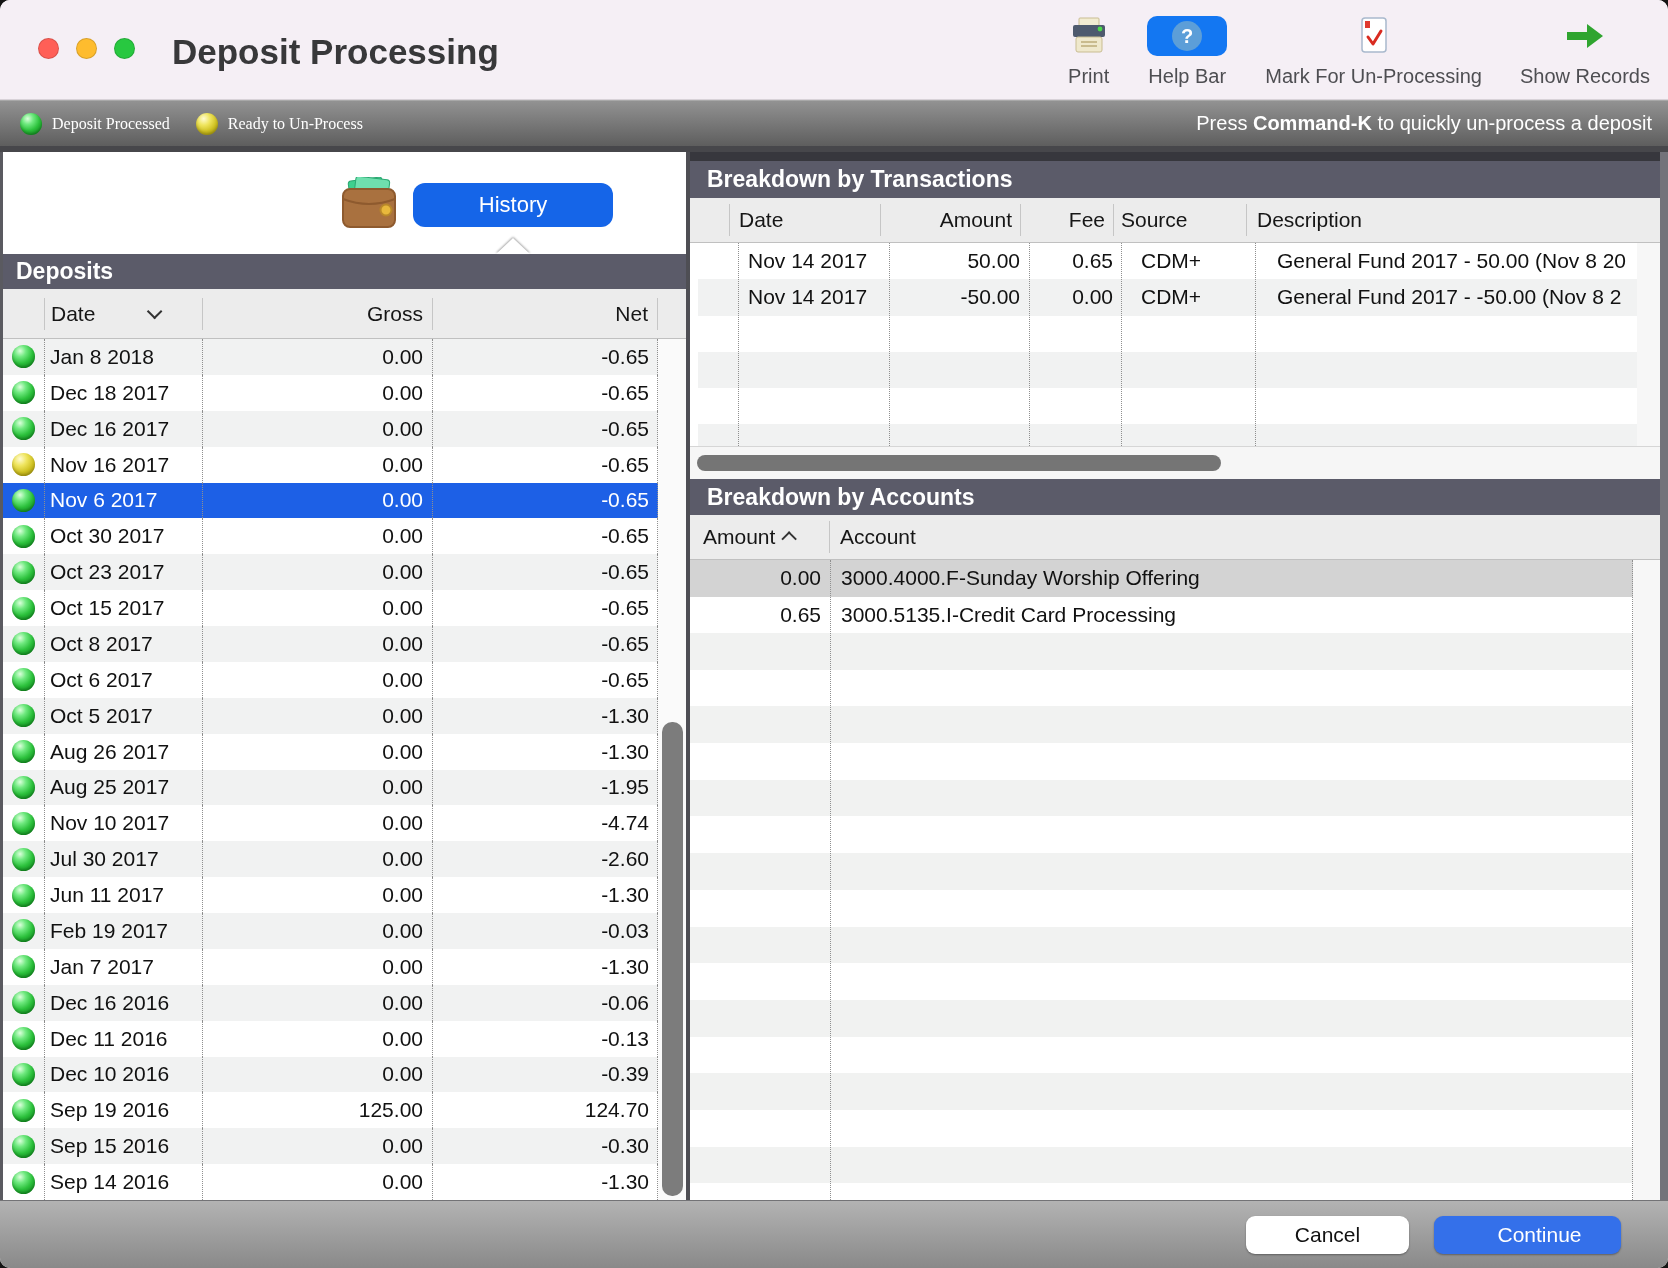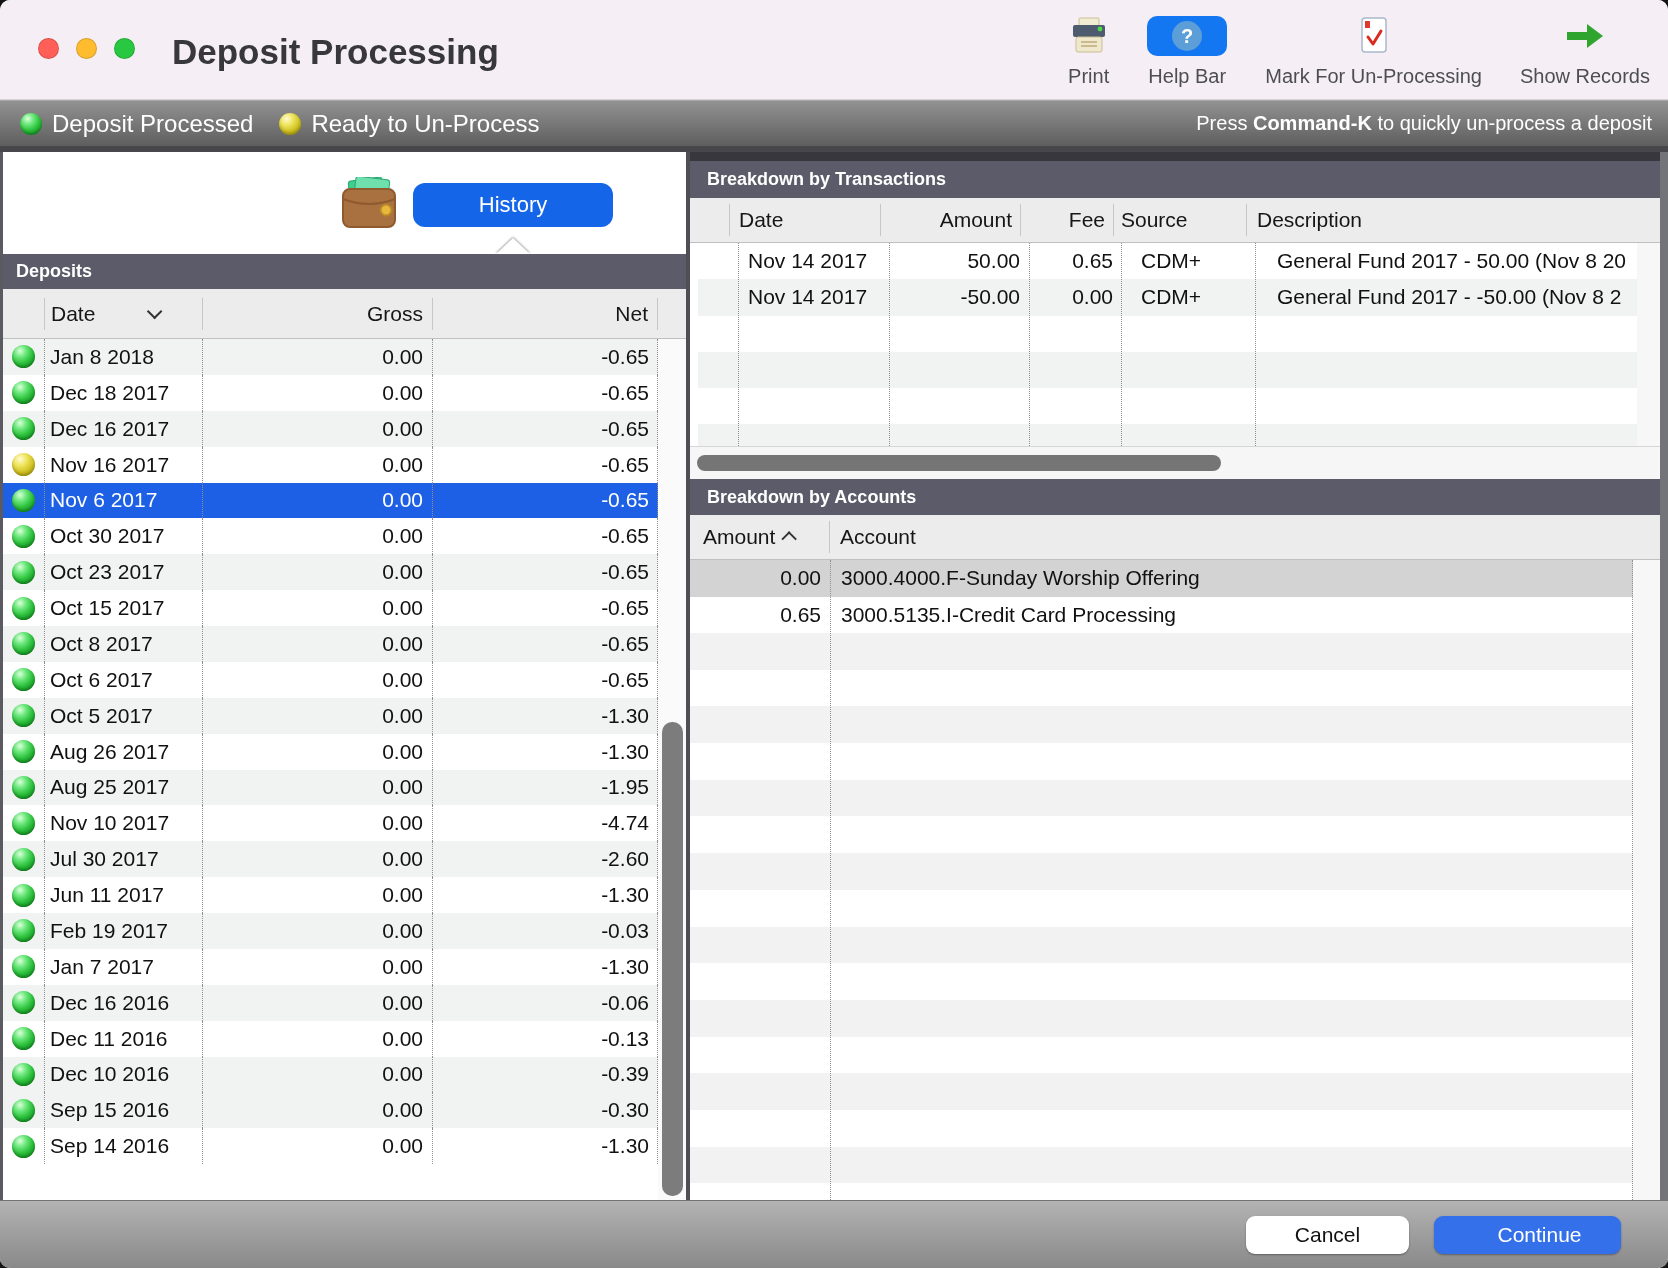--- a/index.html
+++ b/index.html
@@ -17,42 +17,42 @@
   .tb-item{display:flex;flex-direction:column;align-items:center;gap:7px;cursor:default;}
   .tb-label{font-size:20px;color:#4e4e52;white-space:nowrap;}
   .tb-iconbox{height:44px;display:flex;align-items:center;justify-content:center;}
   .helpbadge{width:80px;height:40px;border-radius:10px;background:#1377f2;display:flex;align-items:center;justify-content:center;}
   .helpcircle{width:30px;height:30px;border-radius:50%;background:#5c9ed8;color:#fff;font-size:20px;display:flex;align-items:center;justify-content:center;font-weight:600;}
 
   
   .statusbar{position:absolute;left:0;top:100px;width:1668px;height:46px;background:linear-gradient(#929292,#5e5e5e);border-top:1px solid #a8a8a8;display:flex;align-items:center;justify-content:space-between;padding:0 16px 0 20px;}
   .legend{display:flex;align-items:center;gap:14px;}
   .legend-item{display:flex;align-items:center;gap:10px;margin-right:12px;}
-  .legend-label{color:#fff;font-size:24px;font-weight:500;}
+  .legend-label{color:#fff;font-size:16px;font-weight:500;font-family:Liberation Serif, serif;}
   .hint{color:#fff;font-size:20px;}
   .hint b{font-weight:700;}
   .ball{width:22px;height:22px;border-radius:50%;flex:0 0 auto;}
   .ball.green{background:radial-gradient(circle at 35% 26%,#dcffdc 0%,#6fe97f 26%,#2cc13c 55%,#149024 85%,#0c7a1c 100%);box-shadow:inset 0 -2px 3px rgba(0,60,0,.35);}
   .ball.yellow{background:radial-gradient(circle at 35% 26%,#fffbd2 0%,#efe55e 30%,#cfc122 60%,#a3960e 95%);box-shadow:inset 0 -2px 3px rgba(80,70,0,.35);}
   .shadowstrip{position:absolute;left:0;top:146px;width:1668px;height:6px;background:#47474b;}
 
   
   .content{position:absolute;left:0;top:152px;width:1668px;height:1048px;background:#fff;}
   .right-edge{position:absolute;right:0;top:0;width:8px;height:1048px;background:#73737a;}
 
   
   .left-panel{position:absolute;left:0;top:0;width:686px;height:1048px;border-left:3px solid #5a5a60;}
   .tabbar{position:absolute;left:0;top:0;width:686px;height:102px;background:#fff;}
   .tab-active{position:absolute;left:30px;top:14px;width:300px;height:78px;display:flex;align-items:center;gap:62px;cursor:default;}
   .tab-active-label{font-size:22px;color:#161616;}
   .tab-history{position:absolute;left:336px;top:14px;width:290px;height:78px;display:flex;align-items:center;gap:14px;cursor:default;}
   .history-pill{width:200px;height:44px;border-radius:12px;background:#1565e8;color:#fff;font-size:22px;display:flex;align-items:center;justify-content:center;}
   .pointer-tri{position:absolute;left:493px;top:86px;width:0;height:0;border-left:17px solid transparent;border-right:17px solid transparent;border-bottom:16px solid #fff;filter:drop-shadow(0 -1px 1px #9a9a9a);z-index:3;}
 
-  .section-bar{background:#5b5b69;color:#fff;font-size:18px;font-weight:600;display:flex;align-items:center;padding-left:13px;}
+  .section-bar{background:#5b5b69;color:#fff;font-size:23px;font-weight:600;display:flex;align-items:center;padding-left:13px;}
   .dep-bar{position:absolute;left:0;top:102px;width:686px;height:35px;}
 
   .dep-header{position:absolute;left:0;top:137px;width:686px;height:50px;background:#ececec;border-bottom:1px solid #c0c0c0;display:flex;align-items:center;font-size:21px;color:#161616;}
   .hcell{height:32px;display:flex;align-items:center;}
   .hsep{border-right:1px solid #c6c6c6;}
   .h-status{width:42px;}
   .h-date{width:158px;padding-left:6px;gap:52px;}
   .h-gross{width:230px;justify-content:flex-end;padding-right:9px;}
   .h-net{width:225px;justify-content:flex-end;padding-right:9px;}
   .chev{width:11px;height:11px;border-right:2px solid #333;border-bottom:2px solid #333;display:inline-block;}
@@ -386,20 +386,28 @@
             <div class="dcell d-net dotted">-0.13</div>
           </div>
           <div class="dep-row odd">
             <div class="dcell d-status dotted">
               <span class="ball green"></span>
             </div>
             <div class="dcell d-date dotted">Dec 10 2016</div>
             <div class="dcell d-gross dotted">0.00</div>
             <div class="dcell d-net dotted">-0.39</div>
           </div>
+          <div class="dep-row even">
+            <div class="dcell d-status dotted">
+              <span class="ball green"></span>
+            </div>
+            <div class="dcell d-date dotted">Sep 19 2016</div>
+            <div class="dcell d-gross dotted">125.00</div>
+            <div class="dcell d-net dotted">124.70</div>
+          </div>
           <div class="dep-row odd">
             <div class="dcell d-status dotted">
               <span class="ball green"></span>
             </div>
             <div class="dcell d-date dotted">Sep 15 2016</div>
             <div class="dcell d-gross dotted">0.00</div>
             <div class="dcell d-net dotted">-0.30</div>
           </div>
           <div class="dep-row even">
             <div class="dcell d-status dotted">

